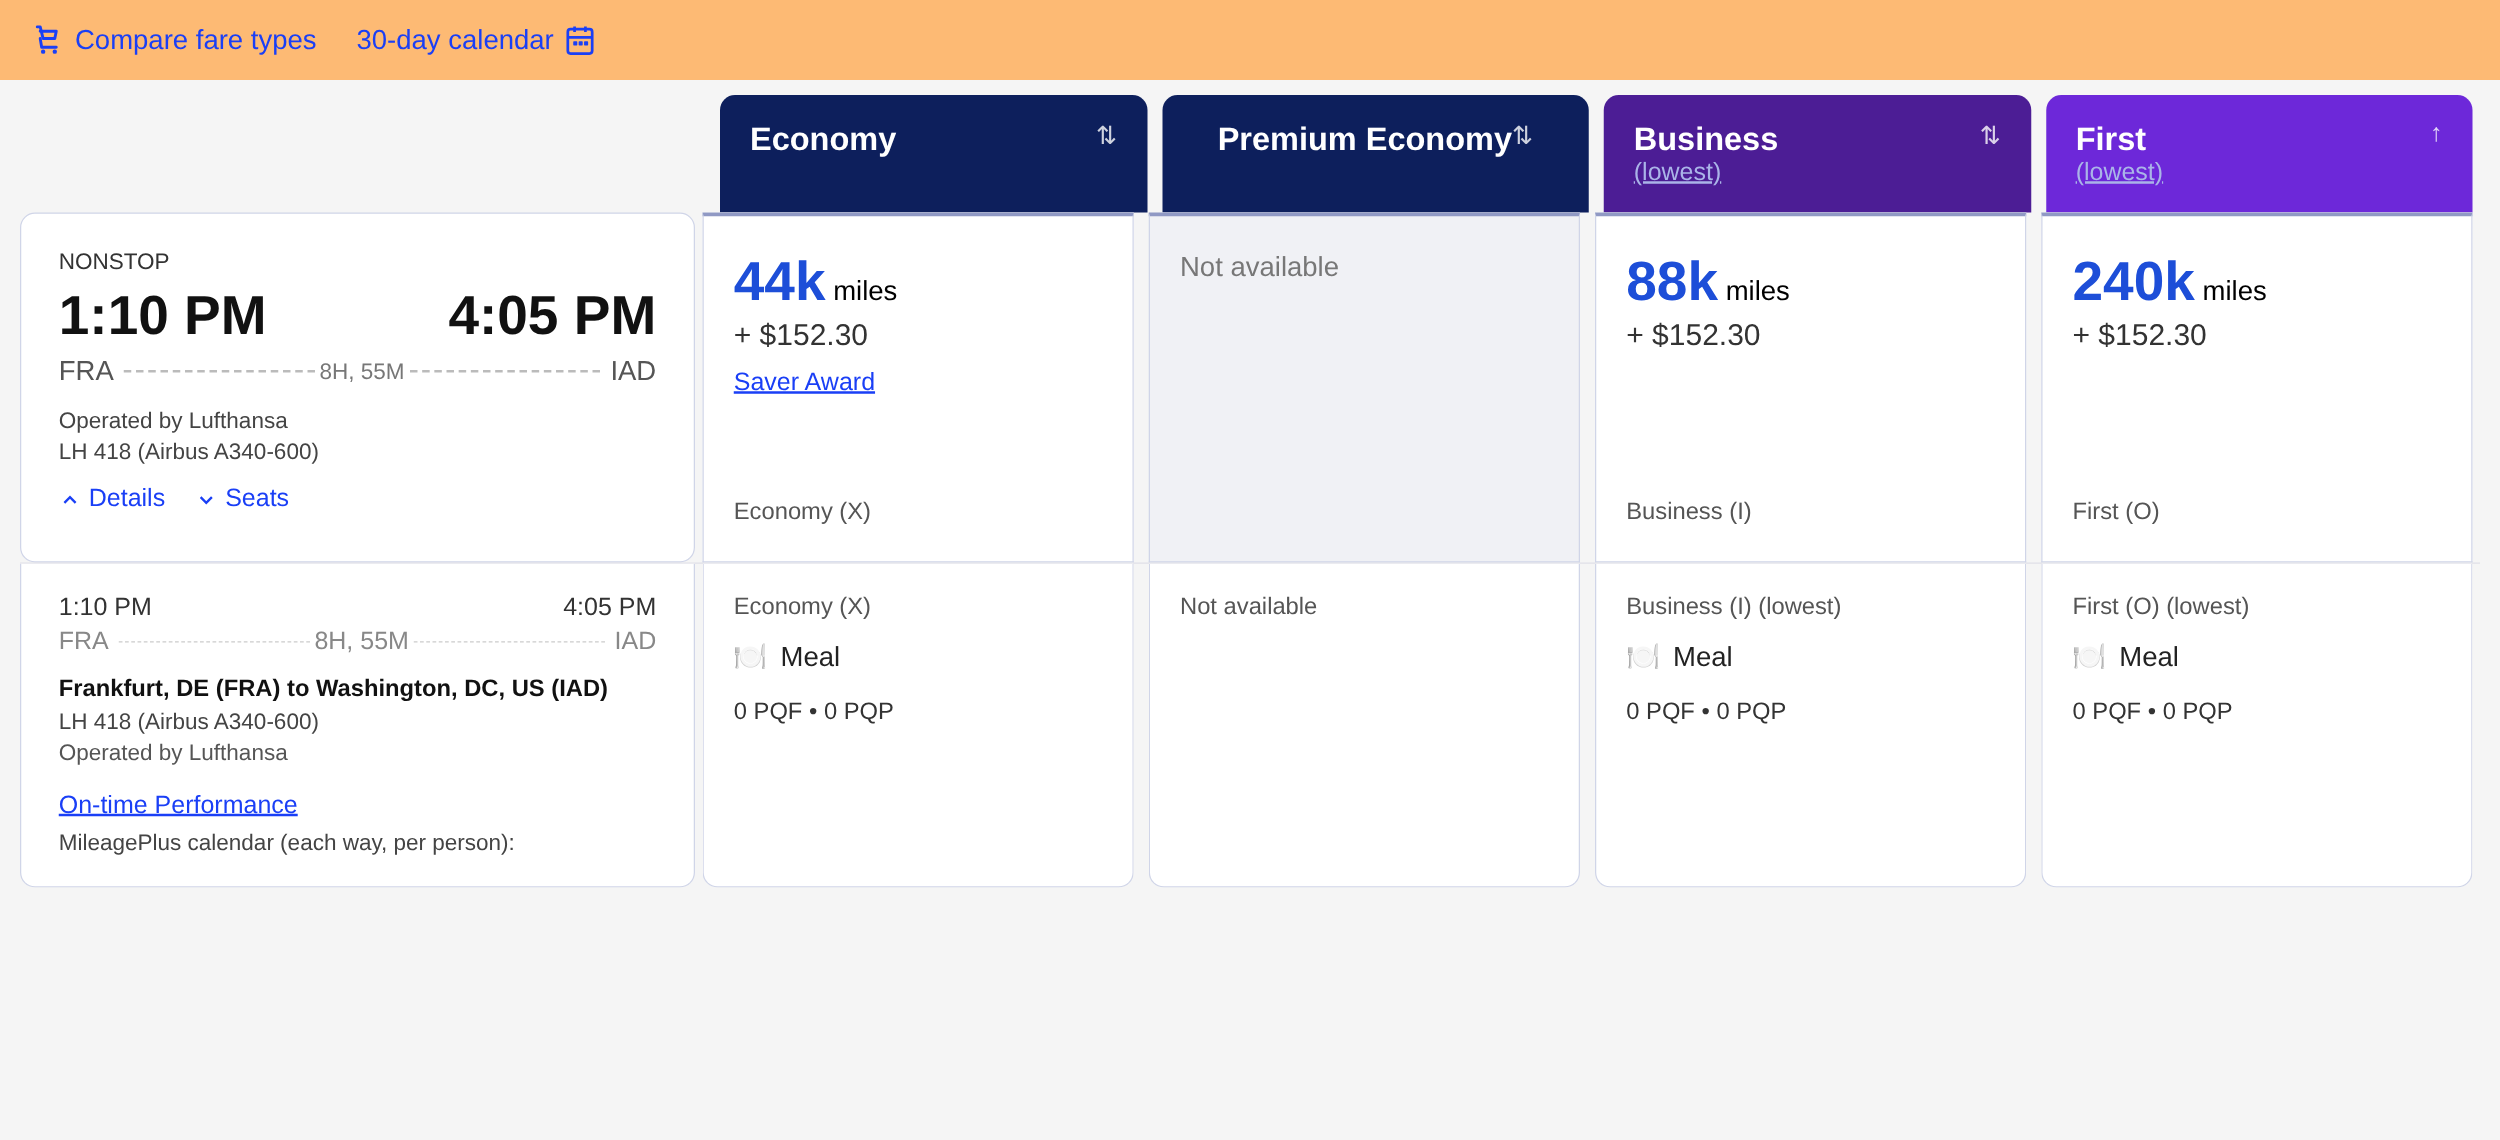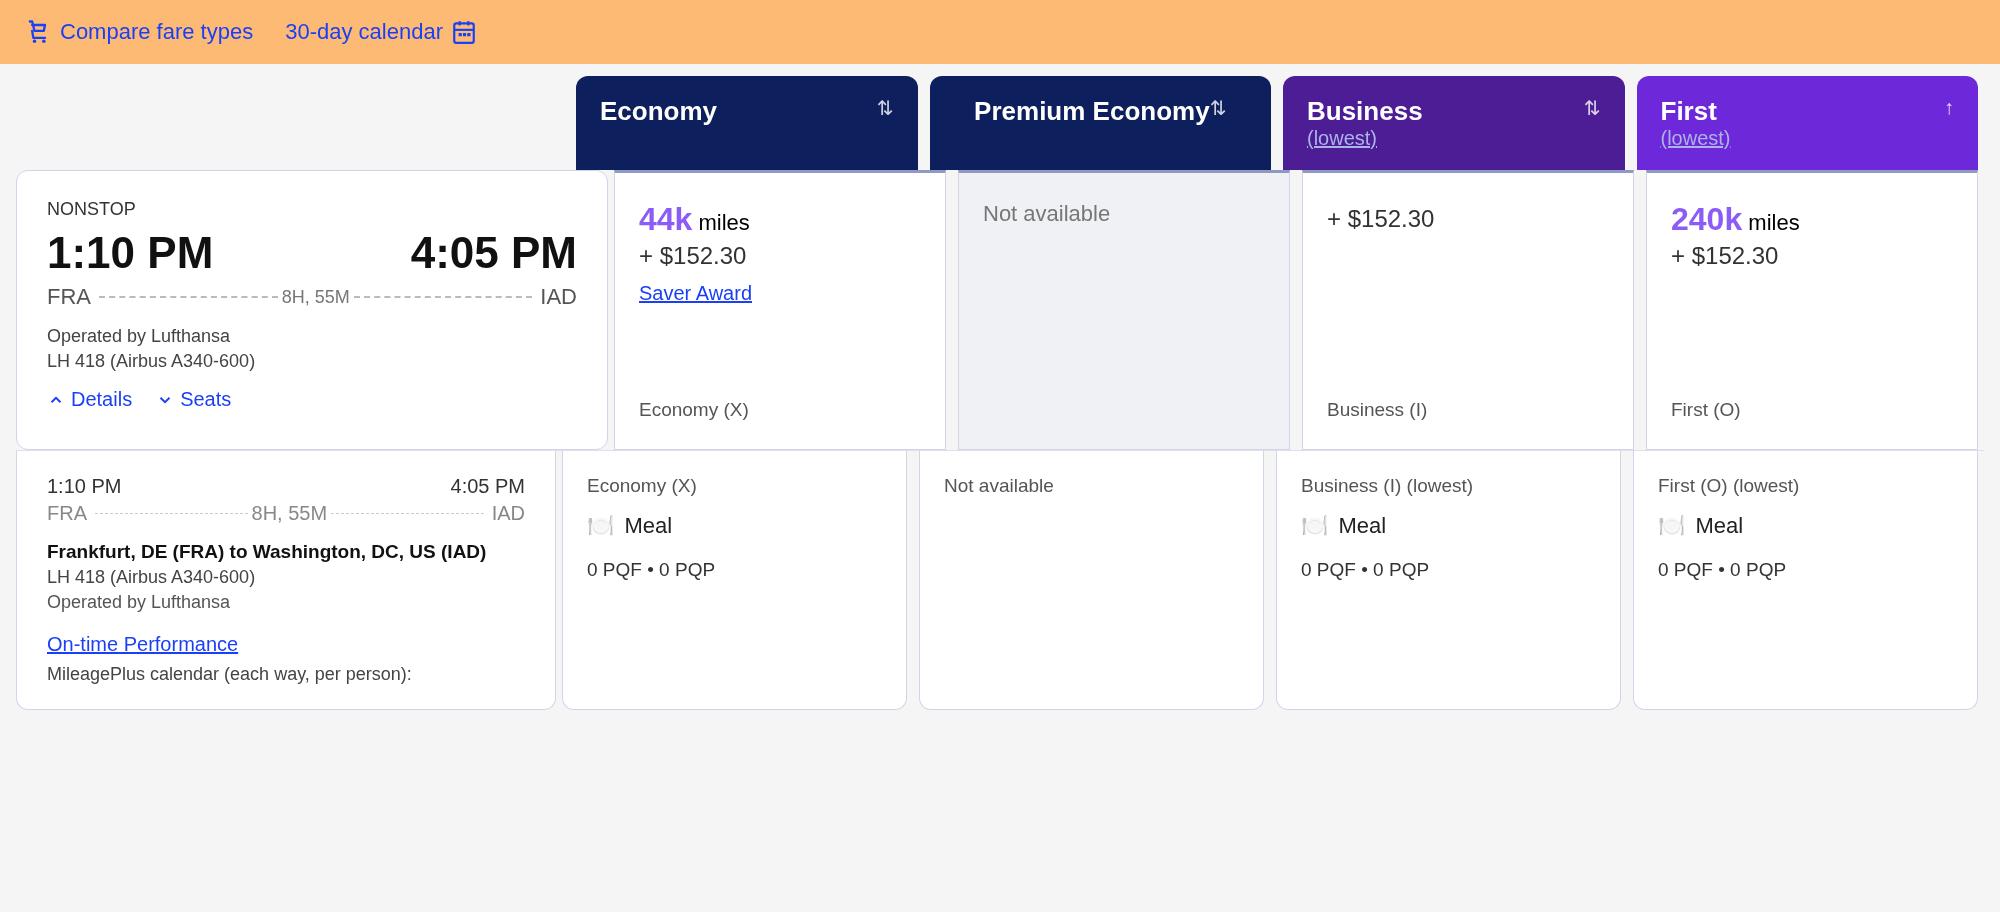--- a/index.html
+++ b/index.html
@@ -119,21 +119,21 @@
     }
 
     
     .flight-section {
       display: flex;
       flex-direction: row;
       margin-top: 0;
     }
 
     .flight-info-card {
-      width: 592px;
+      width: 540px;
       flex-shrink: 0;
       background: #fff;
       border: 1.5px solid #d0d5e8;
       border-radius: 12px;
       padding: 28px 30px;
       margin-right: 0;
     }
 
     .nonstop-badge {
       font-size: 18px;
@@ -237,23 +237,23 @@
       border-top: 3px solid #9099c4;
     }
 
     .fare-cell.not-available {
       background: #f0f1f5;
       border: 1.5px solid #d0d5e8;
       border-top: 3px solid #9099c4;
     }
 
     .miles-amount {
-      font-size: 32px;
+      font-size: 44px;
       font-weight: 700;
-      color: #8b5cf6;
+      color: #1d4ed8;
     }
 
     .miles-label {
       font-size: 22px;
       font-weight: 400;
     }
 
     .plus-cash {
       font-size: 24px;
       color: #333;
@@ -513,20 +513,23 @@
         <div class="fare-code">Economy (X)</div>
       </div>
 
       <div class="fare-cell not-available">
         <div class="not-avail-text">Not available</div>
         <div class="fare-code"></div>
       </div>
 
       <div class="fare-cell">
         <div>
+          <div>
+            <span class="miles-amount">88k</span><span class="miles-label"> miles</span>
+          </div>
           <div class="plus-cash">+ $152.30</div>
         </div>
         <div class="fare-code">Business (I)</div>
       </div>
 
       <div class="fare-cell">
         <div>
           <div>
             <span class="miles-amount">240k</span><span class="miles-label"> miles</span>
           </div>

